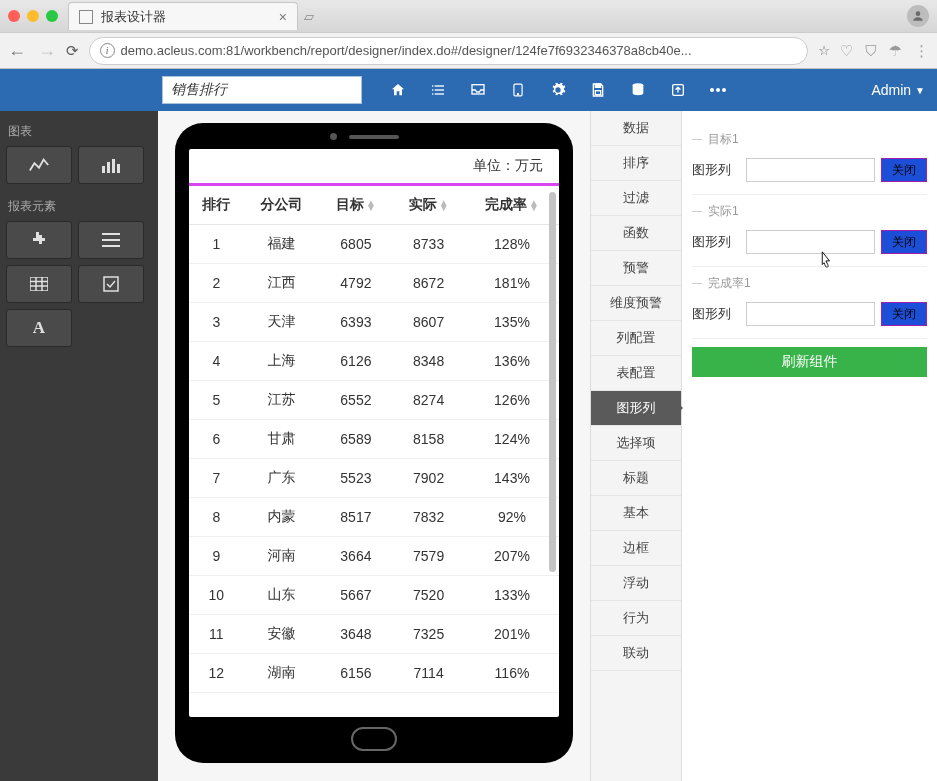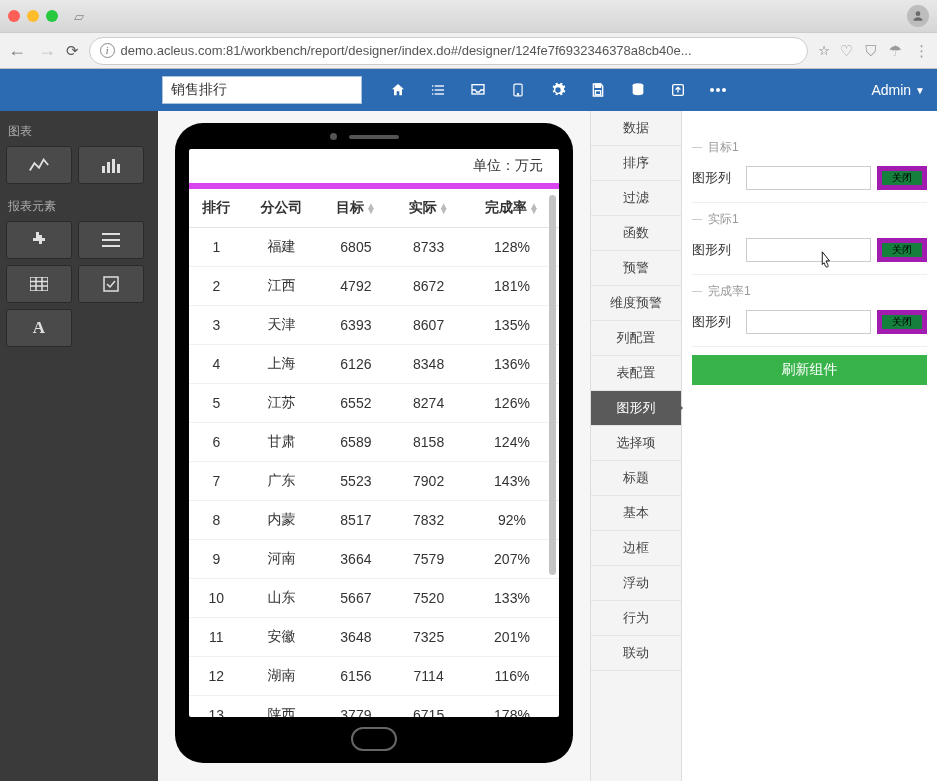--- a/index.html
+++ b/index.html
@@ -20,21 +20,21 @@
 .addrbar { display:flex; align-items:center; height:36px; padding:0 8px; background:#f1f1f1; gap:10px; border-top:1px solid #ccc; }
 .nav-arrows { display:flex; gap:12px; color:#7a7a7a; font-size:18px; }
 .reload { color:#5a5a5a; font-size:15px; }
 .url-box { flex:1; display:flex; align-items:center; background:#fff; border:1px solid #ccc; border-radius:16px; height:28px; padding:0 10px; gap:6px; color:#555; font-size:13px; overflow:hidden; white-space:nowrap; }
 .url-box .info { width:15px; height:15px; border:1px solid #888; border-radius:50%; display:flex; align-items:center; justify-content:center; font-size:10px; color:#666; font-family:serif; font-style:italic; }
 .ext-icons { display:flex; gap:12px; color:#9a9a9a; font-size:15px; }
 .star { color:#6b6b6b; }
 
 
 .app-toolbar { background:#2c6bb2; height:42px; display:flex; align-items:center; padding:0 12px; gap:4px; color:#fff; }
-.title-input { width:200px; height:28px; margin-left:150px; padding:0 8px; border:1px solid #a9c3df; background:#fff; color:#333; font-size:14px; }
+.title-input { width:200px; height:28px; margin-left:150px; padding:0 8px; border:1px solid #a9c3df; background:#fff; color:#333; font-size:14px;font-style:italic; }
 .toolbar-btn { width:36px; height:36px; display:flex; align-items:center; justify-content:center; cursor:pointer; border-radius:2px; }
 .admin { margin-left:auto; font-size:14px; display:flex; align-items:center; gap:4px; cursor:pointer; }
 .admin .caret{ font-size:10px; }
 
 
 .app-body { display:flex; height:calc(781px - 32px - 36px - 42px); }
 
 
 .left-panel { width:158px; background:#3a3a3a; color:#ccc; padding:8px 6px; font-size:13px; }
 .left-panel .section-label { padding:4px 2px 6px; color:#aaa; font-size:12px; }
@@ -42,57 +42,62 @@
 .tool-btn { width:66px; height:38px; background:#4a4a4a; border:1px solid #2a2a2a; border-radius:3px; display:flex; align-items:center; justify-content:center; color:#e0e0e0; font-size:15px; cursor:pointer; }
 .tool-btn .serif { font-family:Georgia,serif; font-weight:bold; font-size:17px; }
 
 
 .canvas { flex:1; background:#f6f6f6; position:relative; display:flex; align-items:flex-start; justify-content:center; padding-top:12px; overflow:hidden; }
 .device-frame { width:398px; height:640px; background:#000; border-radius:28px; padding:26px 14px 46px; position:relative; }
 .device-frame::before { content:''; position:absolute; top:12px; left:50%; transform:translateX(-50%); width:50px; height:4px; background:#555; border-radius:3px; }
 .device-frame::after { content:''; position:absolute; top:10px; left:calc(50% - 44px); width:7px; height:7px; background:#555; border-radius:50%; }
 .home-btn { position:absolute; bottom:12px; left:50%; transform:translateX(-50%); width:46px; height:24px; border:2px solid #666; border-radius:14px; }
 .device-screen { background:#fff; width:100%; height:100%; border-radius:2px; overflow:hidden; position:relative; display:flex; flex-direction:column; }
-.screen-header { text-align:right; padding:8px 16px; font-size:14px; color:#333; border-bottom:6px solid #d946ef; }
+.screen-header { text-align:right; padding:8px 16px; font-size:14px; color:#333; border-bottom:3px solid #d946ef; }
 .scrn-scroll { flex:1; overflow:hidden; position:relative; }
 .tbl { width:100%; border-collapse:collapse; font-size:14px; }
 .tbl th { text-align:center; padding:10px 4px; font-weight:600; color:#333; border-bottom:1px solid #e5e5e5; }
 .tbl th .sort { color:#bbb; font-size:10px; display:inline-flex; flex-direction:column; line-height:5px; margin-left:2px; vertical-align:middle; }
 .tbl td { text-align:center; padding:10px 4px; color:#333; border-bottom:1px solid #f0f0f0; }
 .fake-scrollbar { position:absolute; right:3px; top:6px; width:7px; height:380px; background:#c4c4c4; border-radius:4px; }
 
 
 .prop-tabs { width:92px; background:#f4f4f4; border-left:1px solid #ddd; border-right:1px solid #ddd; }
 .prop-tab { padding:8px 6px; text-align:center; font-size:13px; border-bottom:1px solid #e5e5e5; cursor:pointer; color:#444; position:relative; }
 .prop-tab.active { background:#5a5a5a; color:#fff; }
 .prop-tab.active::after { content:''; position:absolute; right:-7px; top:50%; transform:translateY(-50%); border:5px solid transparent; border-left-color:#5a5a5a; }
 
 
-.config-panel { flex:0 0 255px; background:#fff; padding:20px 10px; overflow:auto; }
+.config-panel { flex:0 0 255px; background:#fff; padding:12px 10px; overflow:auto; }
 .cfg-sec-label { color:#999; font-size:12px; padding:8px 0 4px; display:flex; align-items:center; gap:6px; }
 .cfg-sec-label .dash { width:10px; height:1px; background:#ccc; }
 .cfg-row { display:flex; align-items:center; gap:6px; padding:6px 0 12px; border-bottom:1px solid #eee; }
 .cfg-row label { width:48px; font-size:13px; color:#333; }
 .cfg-row input { flex:1; height:24px; border:1px solid #ccc; padding:0 4px; min-width:0; }
-.cfg-row button { height:24px; padding:0 10px; border:5px solid #a21caf; background:#15803d; font-size:10px; cursor:pointer; }
+.cfg-row button { height:24px; padding:0 10px; border:1px solid #a21caf; background:#1d4ed8; font-size:12px; cursor:pointer; }
 .refresh-btn { width:100%; height:30px; background:#37b34a; color:#fff; border:none; font-size:14px; cursor:pointer; margin-top:8px;font-family:Liberation Serif, serif; }
 
 .cursor { position:absolute; left:816px; top:250px; pointer-events:none; font-size:16px; color:#000; z-index:100; }
 
 svg { display:block; }
 </style>
 </head>
 <body>
 
 <div class="browser-chrome">
   <div class="titlebar">
     <div class="traffic">
       <div class="dot r"></div>
       <div class="dot y"></div>
       <div class="dot g"></div>
+    </div>
+    <div class="tab">
+      <div class="favicon"></div>
+      <span>报表设计器</span>
+      <span class="close">×</span>
     </div>
     <div class="new-tab">▱</div>
     <div class="user-circle">
       <svg width="14" height="14" viewBox="0 0 24 24" fill="#6b6b6b">
           <circle cx="12" cy="8" r="4"></circle>
           <path d="M4 20c0-4 4-6 8-6s8 2 8 6"></path>
         </svg>
     </div>
   </div>
   <div class="addrbar">
@@ -339,27 +344,20 @@
                   <td>7325</td>
                   <td>201%</td>
                 </tr>
                 <tr>
                   <td>12</td>
                   <td>湖南</td>
                   <td>6156</td>
                   <td>7114</td>
                   <td>116%</td>
                 </tr>
-                <tr>
-                  <td>13</td>
-                  <td>陕西</td>
-                  <td>3779</td>
-                  <td>6715</td>
-                  <td>178%</td>
-                </tr>
               </tbody>
           </table>
           <div class="fake-scrollbar"></div>
         </div>
       </div>
       <div class="home-btn"></div>
     </div>
   </div>
 
   <div class="prop-tabs" id="prop-tabs">

